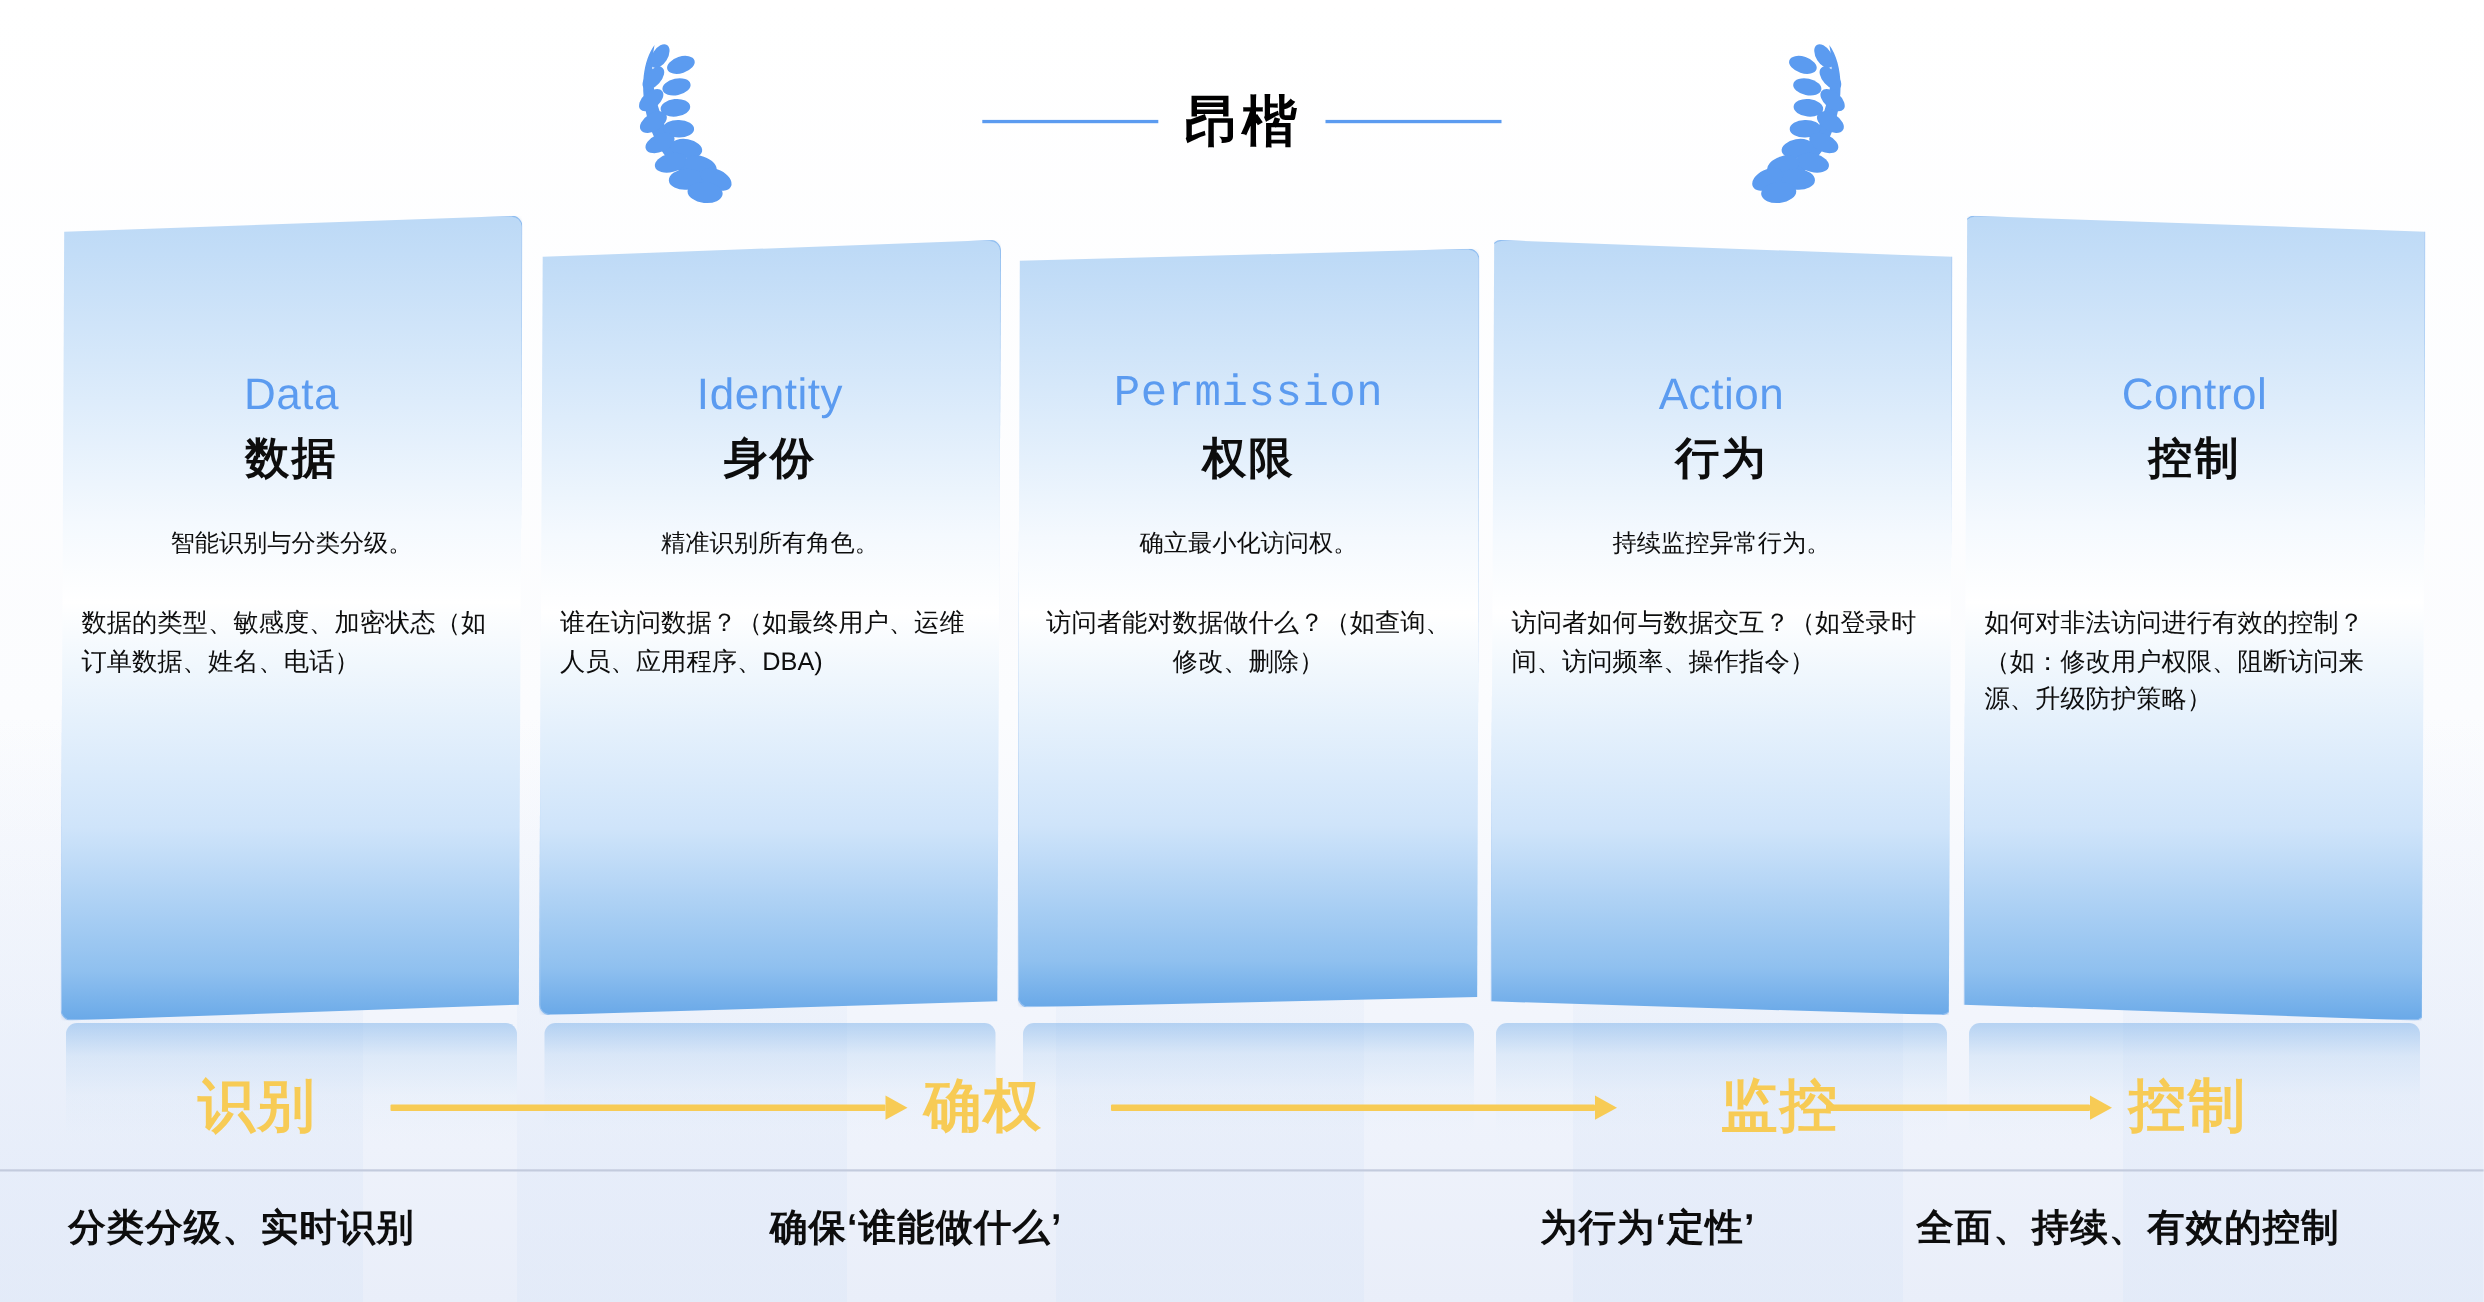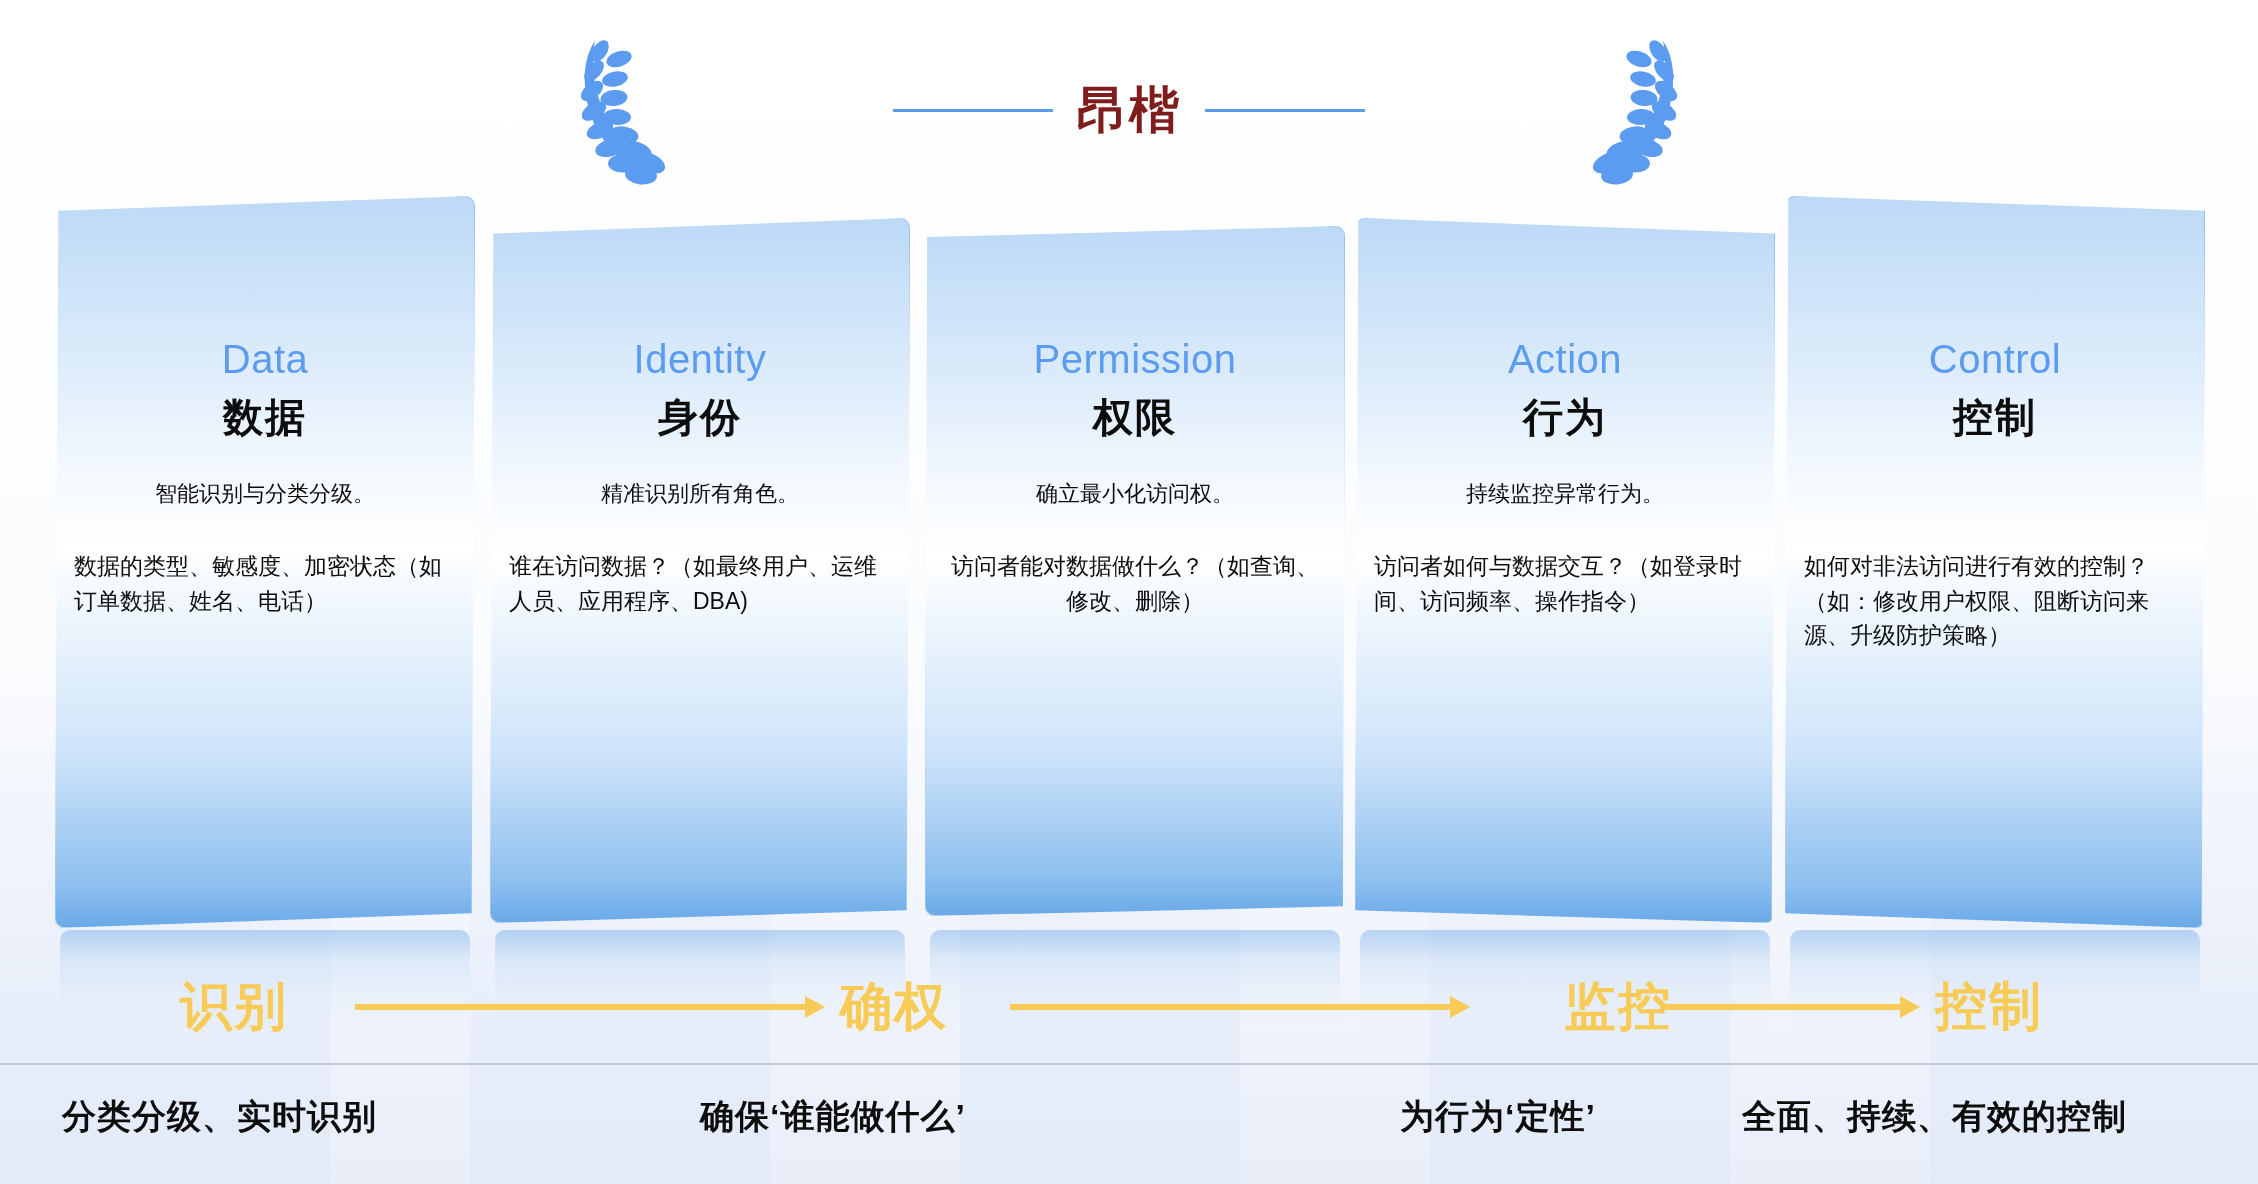--- a/index.html
+++ b/index.html
@@ -35,21 +35,21 @@
   .title-center {
     display:flex; flex-direction:column; align-items:center;
     width:900px;
   }
   .title-row1 {
     display:flex; align-items:center; justify-content:center;
     width:100%; gap:24px; height:66px;
   }
   .title-rule { height:3px; background:#5b9bf0; flex:0 0 160px; }
   .brand {
-    font-size:50px; font-weight:bold; color:#7f1d1d;
+    font-size:50px; font-weight:bold; color:#000000;
     letter-spacing:2px; line-height:1;
     white-space:nowrap;
   }
   .title-sub {
     font-size:50px; font-weight:bold; color:#4f96f2;
     letter-spacing:3px; line-height:1.15; margin-top:8px;
     white-space:nowrap;
   }
 
   
@@ -232,21 +232,21 @@
       <div class="en-title" style="top:120px;">Identity</div>
       <div class="cn-title" style="top:178px;">身份</div>
       <div class="lead" style="top:260px;">精准识别所有角色。</div>
       <div class="detail" style="top:330px;">谁在访问数据？（如最终用户、运维人员、应用程序、DBA)</div>
     </div>
   </div>
 
   <div class="card" style="left:925px; width:420px; height:690px; top:30px;
               clip-path:polygon(0.5% 1.6%, 100% 0.0%, 99.5% 98.6%, 0% 100%);">
     <div class="card-inner">
-      <div class="en-title" style="top:112px;">Permission</div>
+      <div class="en-title" style="top:112px;font-family:Liberation Mono, monospace;">Permission</div>
       <div class="cn-title" style="top:170px;">权限</div>
       <div class="lead" style="top:252px;">确立最小化访问权。</div>
       <div class="detail centered" style="top:322px;">访问者能对数据做什么？（如查询、修改、删除）</div>
     </div>
   </div>
 
   <div class="card" style="left:1355px; width:420px; height:705px; top:22px;
               clip-path:polygon(0.8% 0.0%, 100% 2.2%, 99.2% 100%, 0% 98.2%);">
     <div class="card-inner">
       <div class="en-title" style="top:120px;">Action</div>

